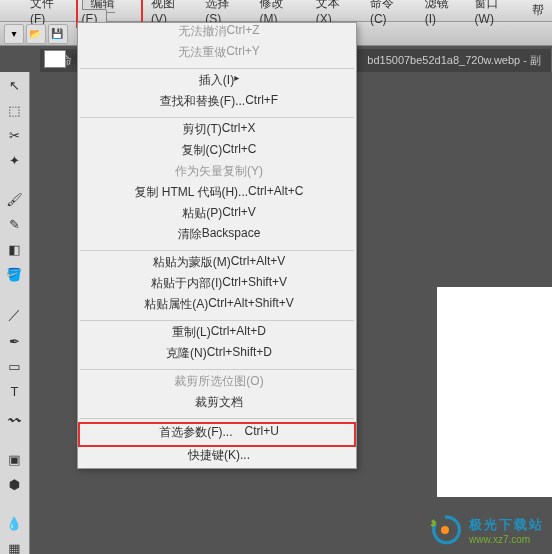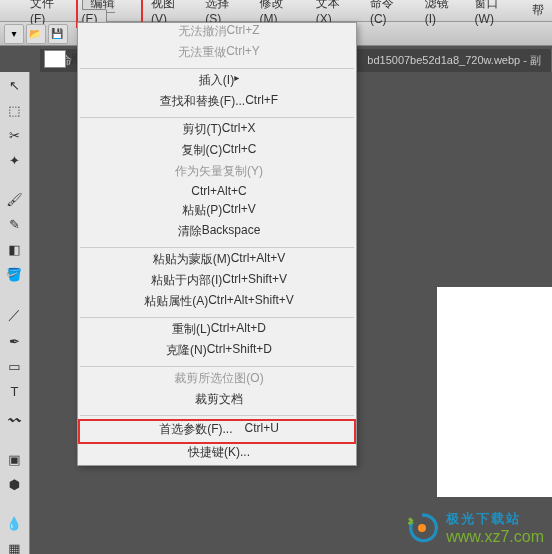--- a/index.html
+++ b/index.html
@@ -36,21 +36,21 @@
     .highlight-pref { border: 2px solid #e03030; gap: 12px; }
     
     .optbar { position: absolute; left: 40px; top: 46px; height: 26px; display: flex; align-items: center; padding-left: 4px; gap: 4px; }
     .opt-swatch { width: 22px; height: 18px; background: #fff; border: 1px solid #888; }
     .opt-label { font-size: 11px; color: #333; }
     
     .watermark { position: absolute; right: 8px; bottom: 8px; display: flex; align-items: center; gap: 8px; margin-top: 8px; }
     .wm-icon { width: 32px; height: 32px; }
     .wm-text { display: flex; flex-direction: column; font-size: 13px; }
     .wm-main { color: #2090c0; font-weight: bold; letter-spacing: 2px; }
-    .wm-sub { color: #7ab030; font-size: 16px; }
+    .wm-sub { color: #7ab030; font-size: 10px; }
   </style>
 </head>
 <body>
 
 <div class="menubar">
   <span class="menubar-item">文件(F)</span>
   <span class="highlight-menu">
     <span class="menubar-item active">编辑(E)</span>
   </span>
   <span class="menubar-item">视图(V)</span>
@@ -137,20 +137,21 @@
     <span>Ctrl+X</span>
   </div>
   <div class="menu-item">
     <span>复制(C)</span>
     <span>Ctrl+C</span>
   </div>
   <div class="menu-item disabled">
     <span>作为矢量复制(Y)</span>
   </div>
   <div class="menu-item">
+    <span>复制 HTML 代码(H)...</span>
     <span>Ctrl+Alt+C</span>
   </div>
   <div class="menu-item">
     <span>粘贴(P)</span>
     <span>Ctrl+V</span>
   </div>
   <div class="menu-item">
     <span>清除</span>
     <span>Backspace</span>
   </div>

